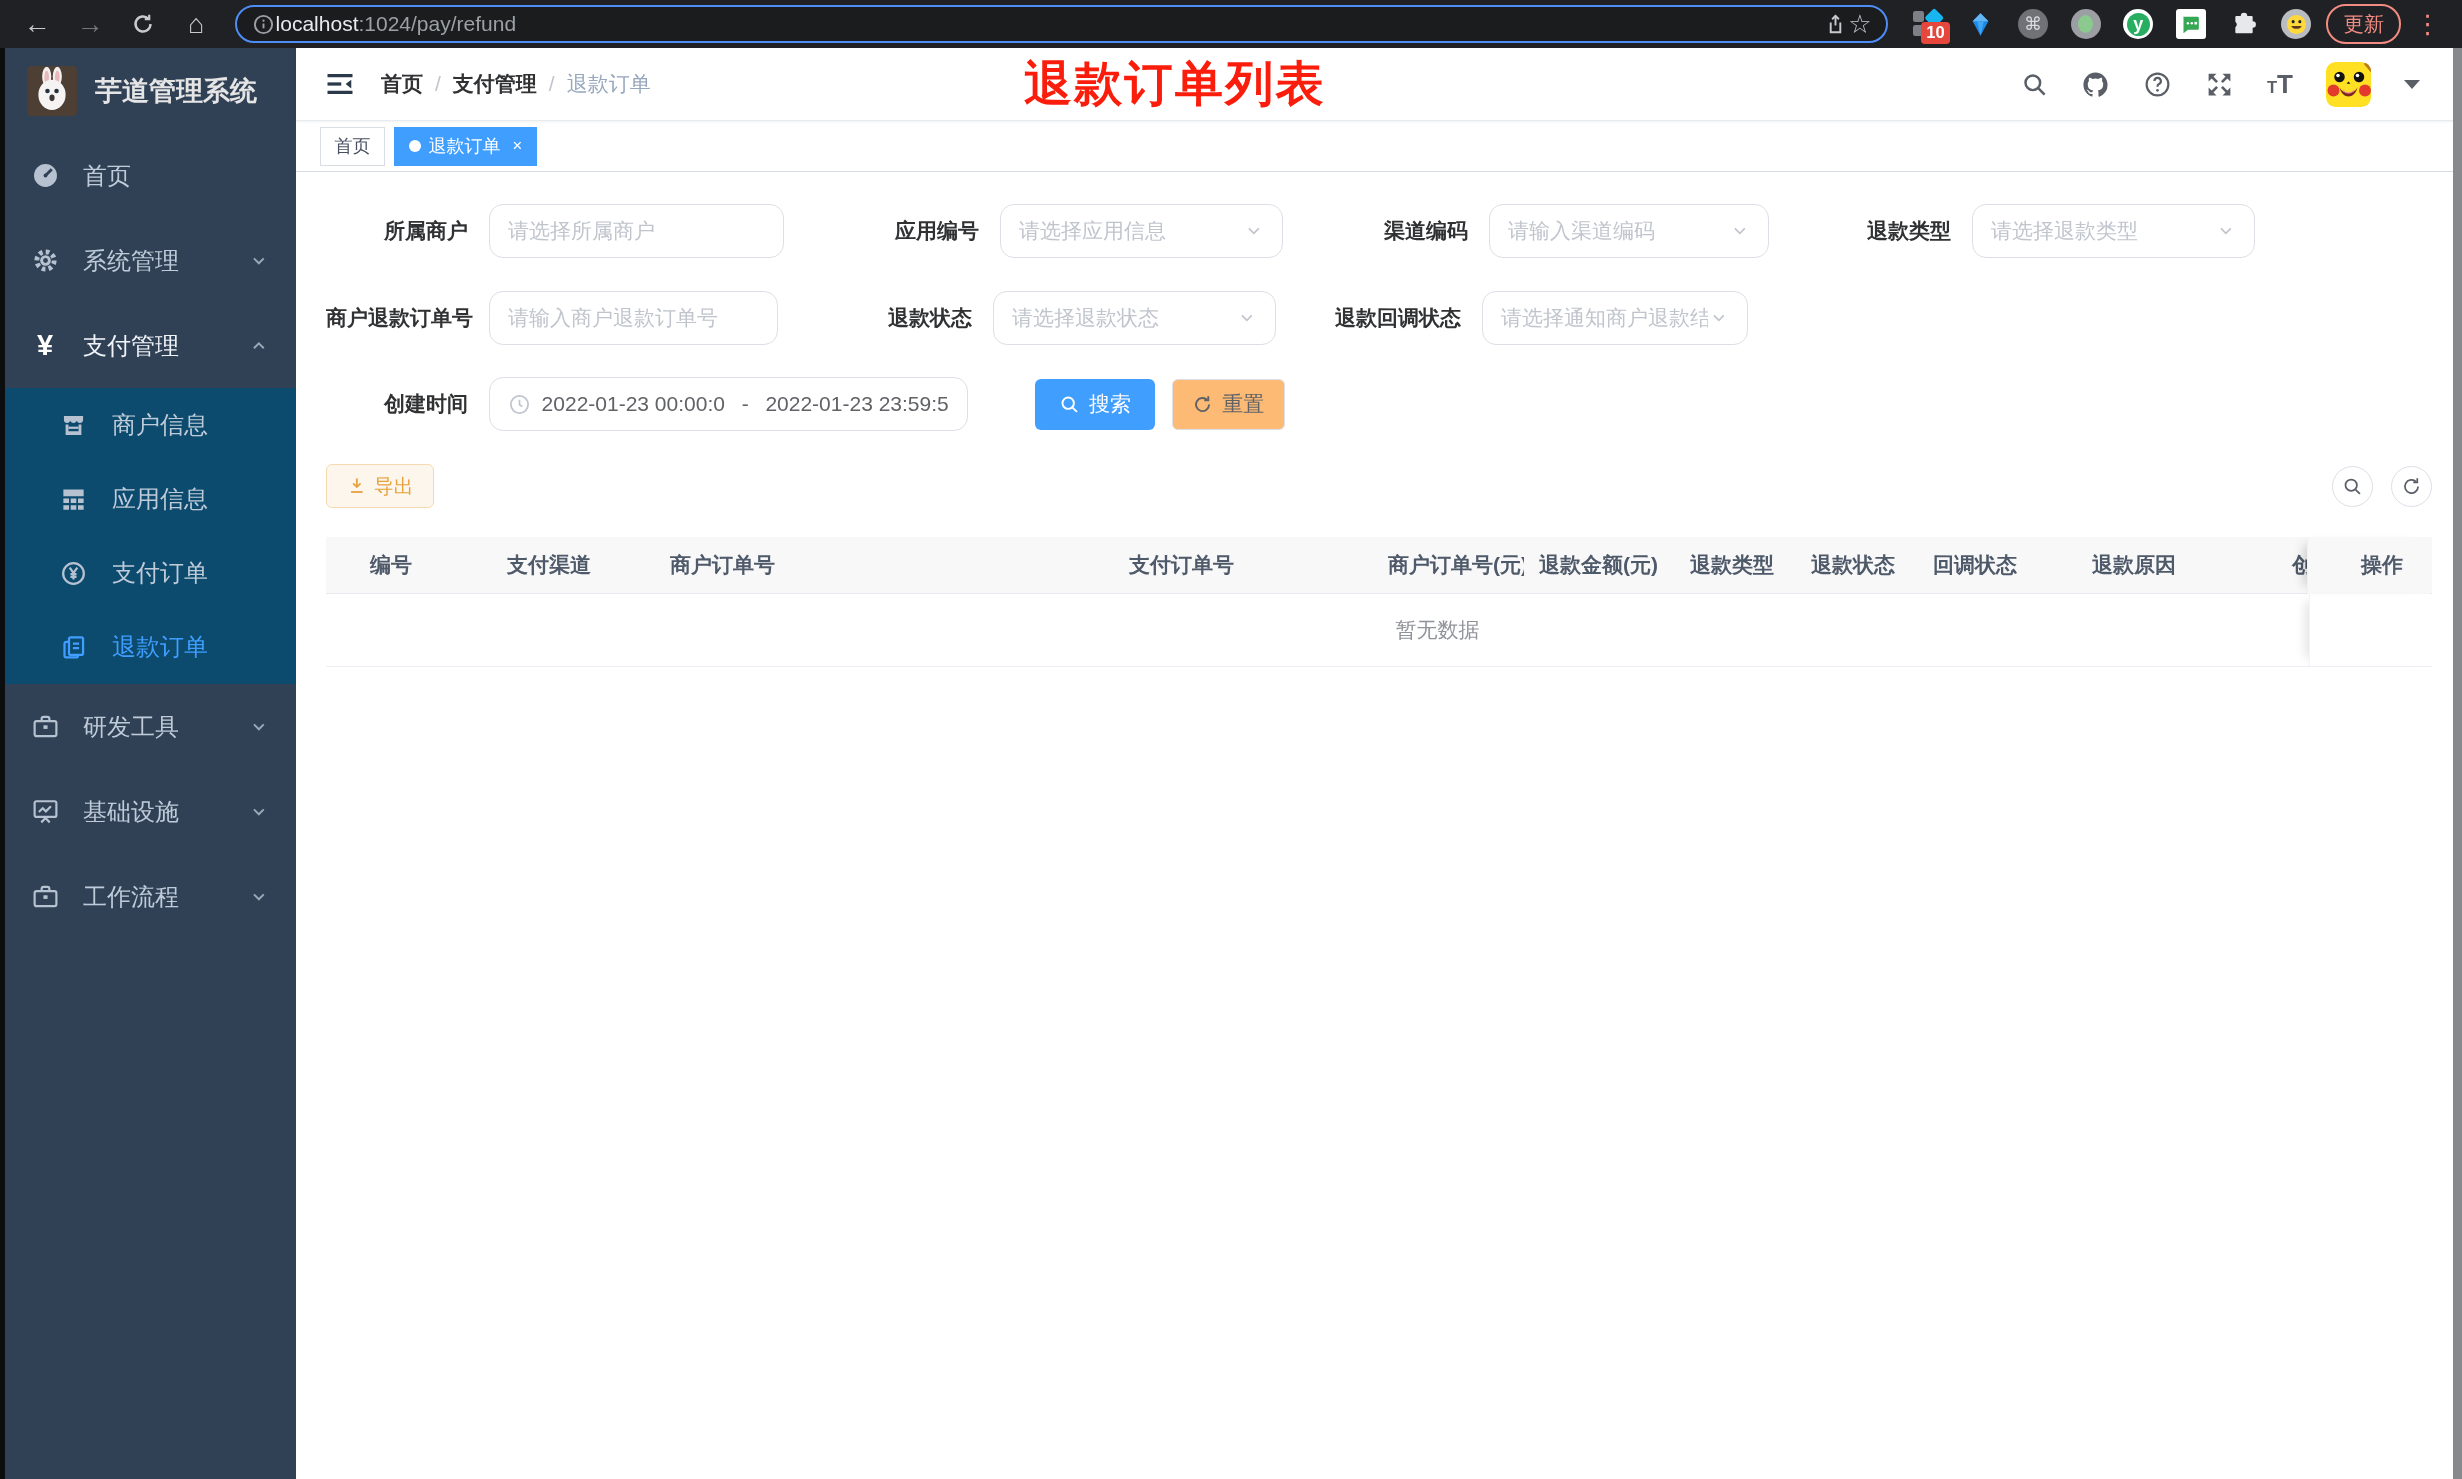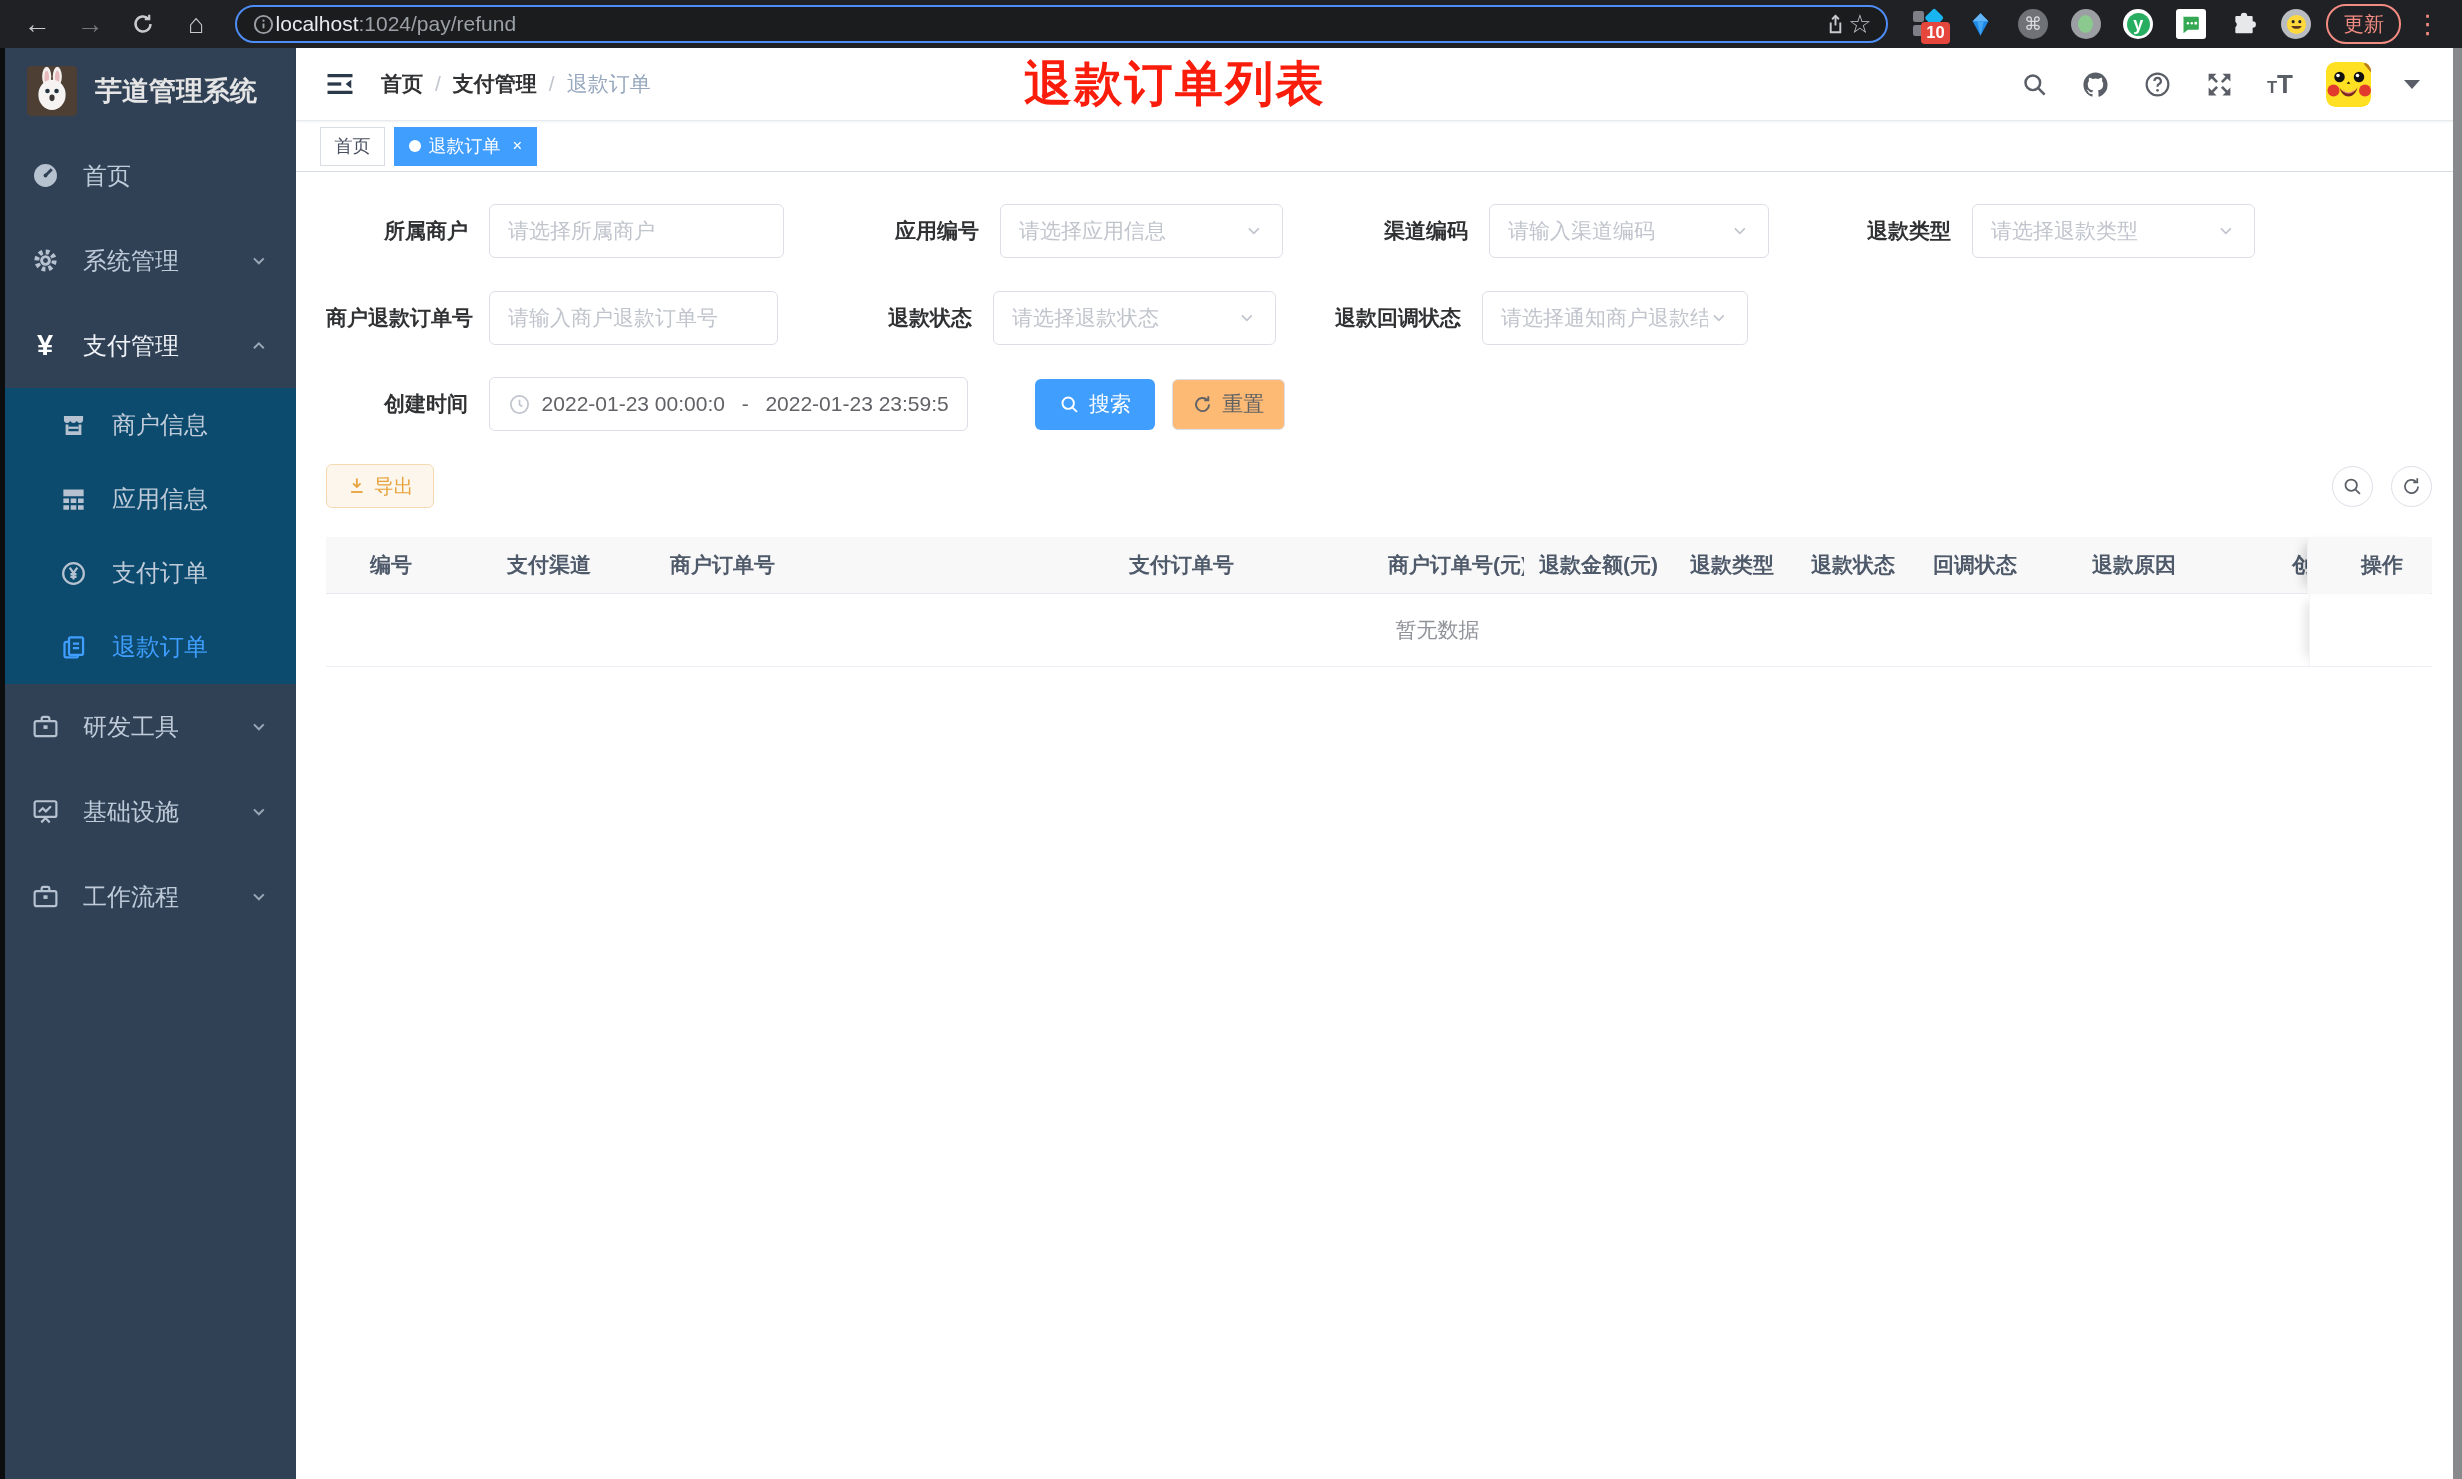--- a/index.html
+++ b/index.html
@@ -81,21 +81,21 @@
   .tag.active { background:#409eff; border-color:#409eff; color:#fff; }
   .tag .dot { width:12px; height:12px; border-radius:50%; background:#fff; }
   .tag .close-x { font-size:16.6px; margin-left:4.5px; }
 
   
   .content { flex:1; background:#fff; padding:32px 30px 0 30px; position:relative; min-width:0; }
 
   .filter-row { display:flex; align-items:center; margin-bottom:32.5px; }
   .f-label { font-size:21px; font-weight:700; color:#303133; text-align:right; padding-right:21px;
     white-space:nowrap; flex-shrink:0; }
-  .ctrl { height:54px; border:1.5px solid #dcdfe6; border-radius:6px; background:#fff; display:flex;
+  .ctrl { height:54px; border:1.5px solid #dcdfe6; border-radius:14px; background:#fff; display:flex;
     align-items:center; padding:0 18px; position:relative; flex-shrink:0; overflow:hidden; cursor:text; }
   .ctrl .ph { color:#c0c4cc; font-size:21px; white-space:nowrap; overflow:hidden; flex:1; }
   .ctrl .sel-arrow { color:#c0c4cc; margin-left:9px; flex-shrink:0; display:flex; }
   .date-ctrl { gap:10.6px; cursor:pointer; }
   .date-ctrl .dtxt { color:#606266; font-size:21px; white-space:nowrap; overflow:hidden; }
   .date-ctrl .d1 { flex:1 1 0; min-width:0; }
   .date-ctrl .d2 { flex:1 1 0; min-width:0; }
   .date-sep { color:#606266; font-size:21px; padding:0 6px; flex-shrink:0; }
   .clock-ic { color:#c0c4cc; display:flex; flex-shrink:0; }
 

